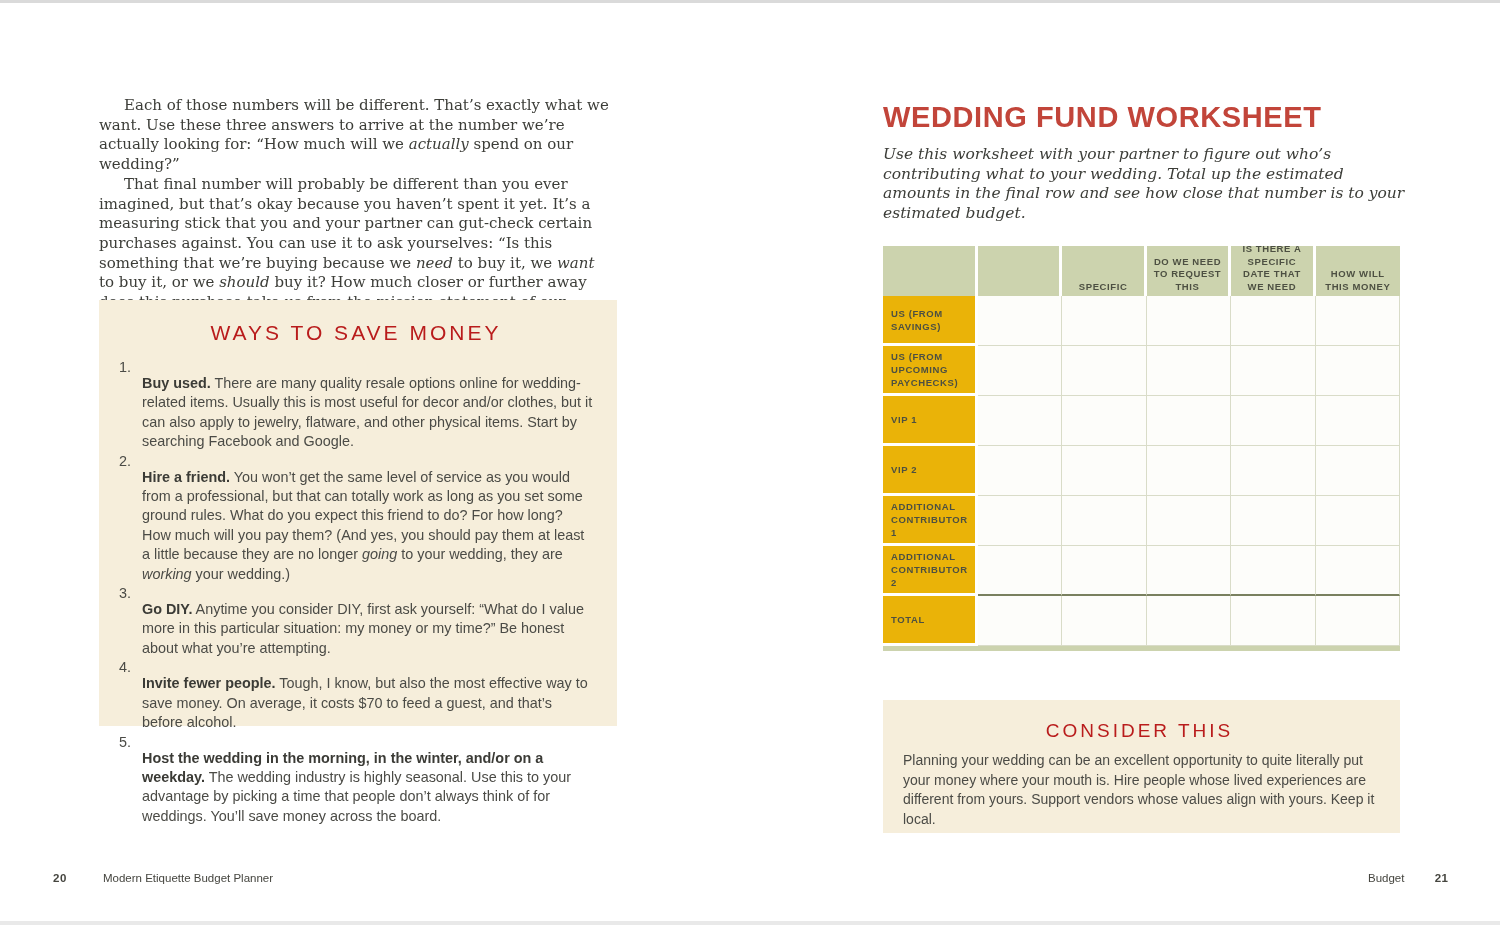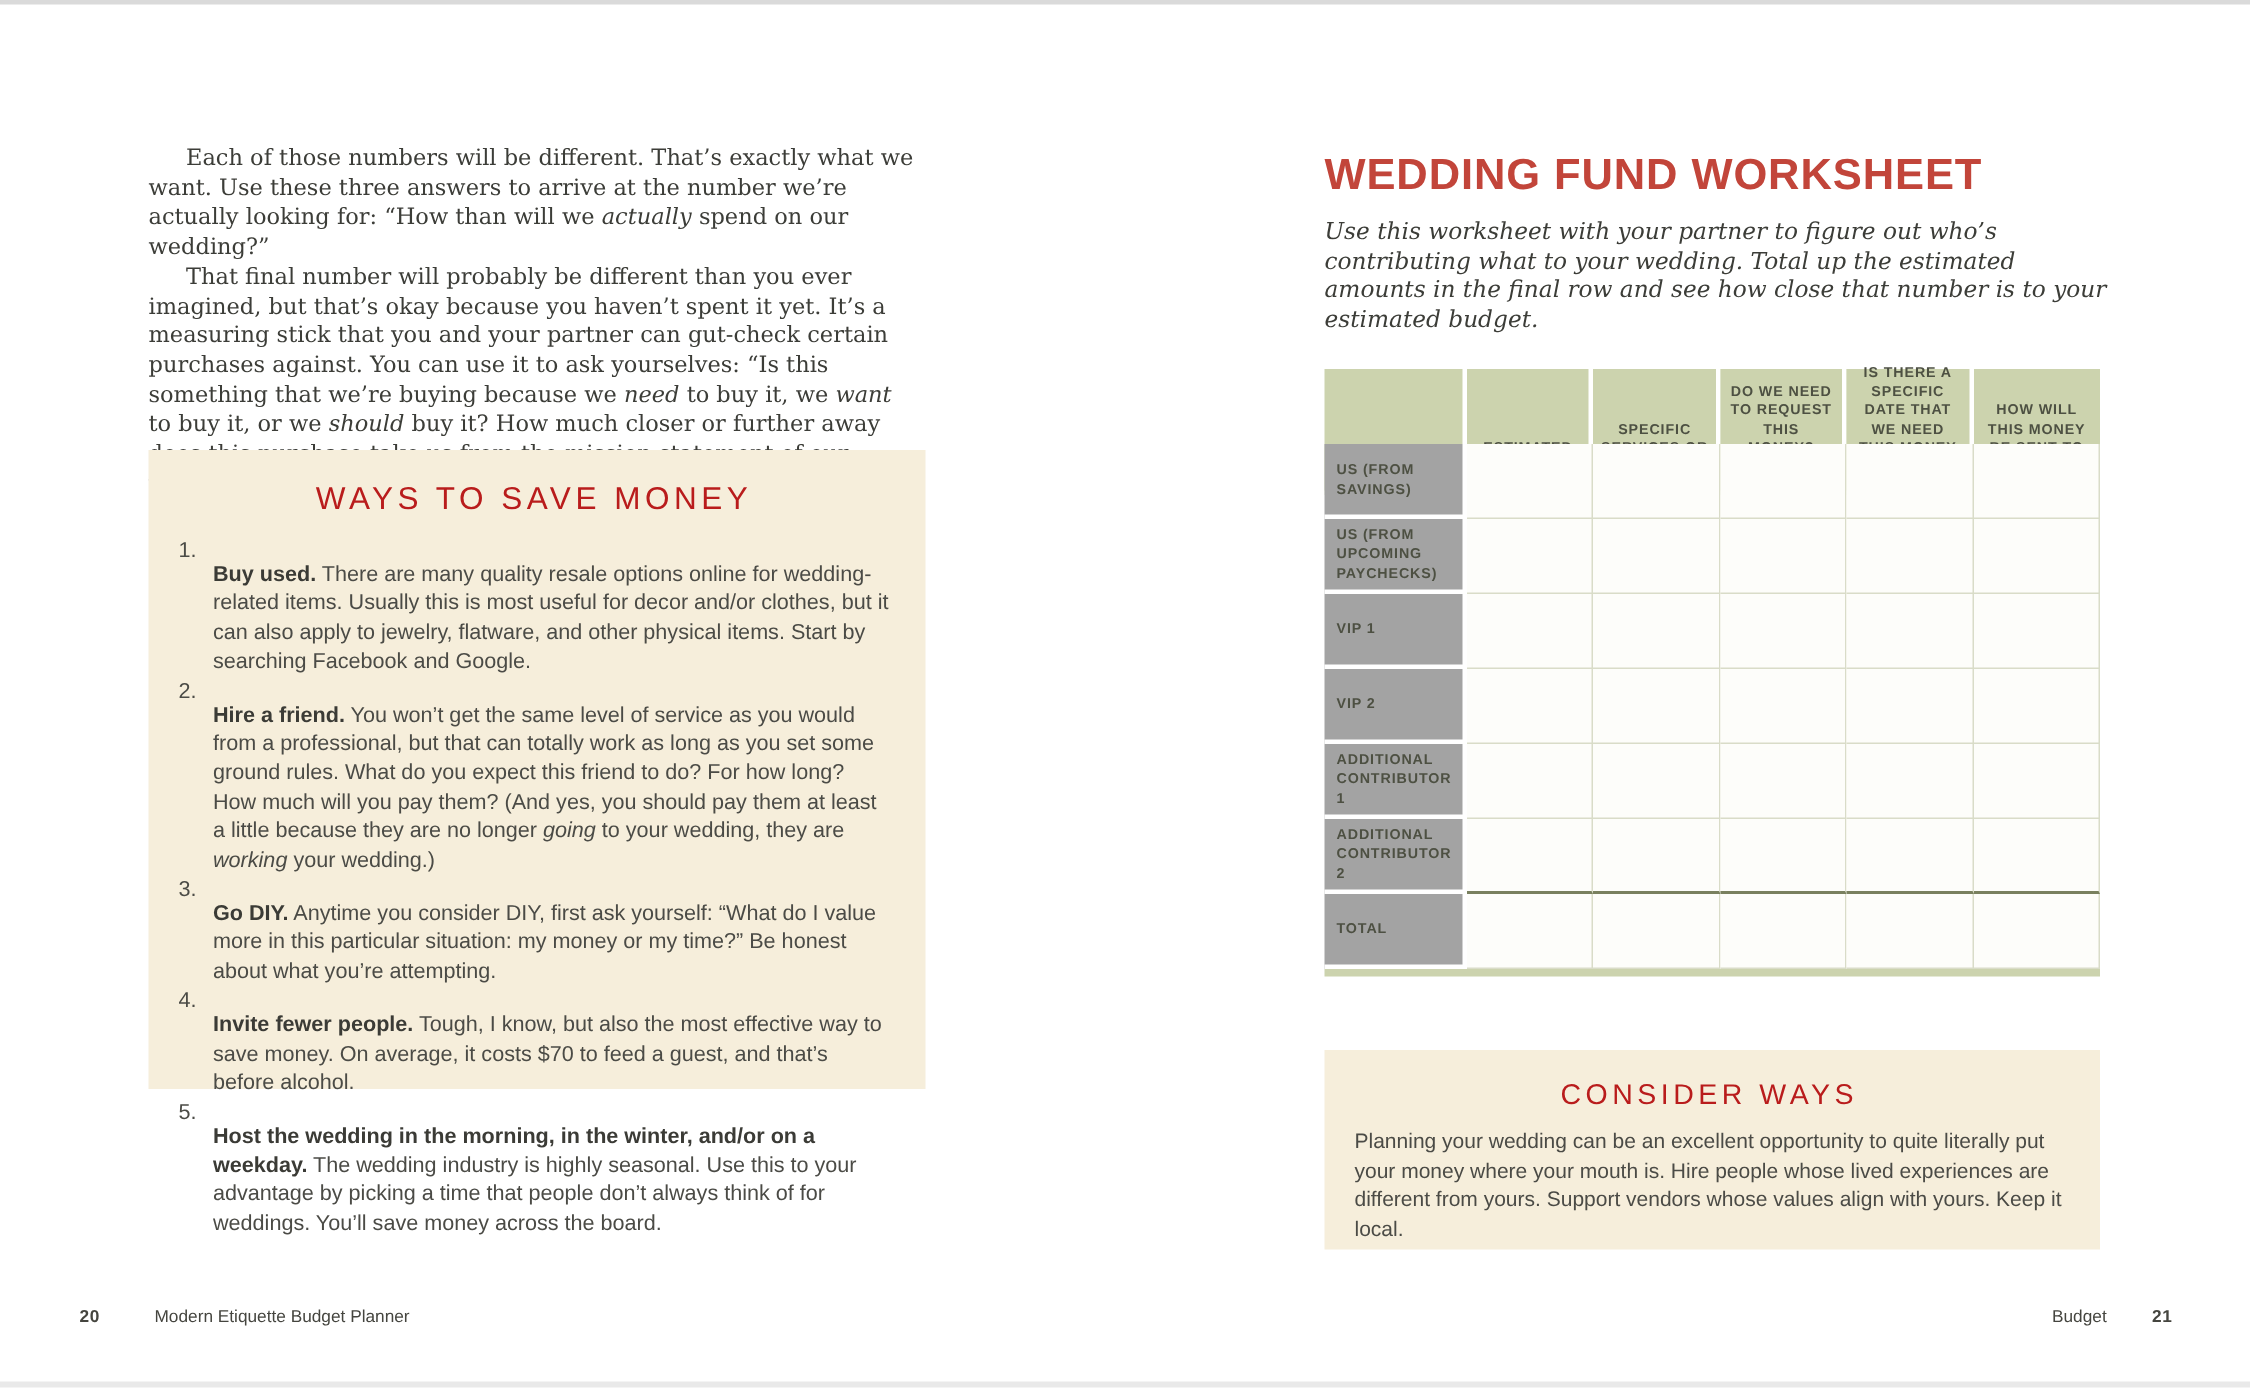--- a/index.html
+++ b/index.html
@@ -59,21 +59,21 @@
   .fund-table .th{
     height:84px;background:#ccd3ae;box-sizing:border-box;
     border-right:3px solid #ffffff;border-bottom:3px solid #ffffff;
     display:flex;align-items:flex-end;justify-content:center;
     text-align:center;font-size:9.5px;font-weight:bold;letter-spacing:.6px;
     line-height:12.5px;color:#4d5042;padding:0 5px 9px 5px;text-transform:uppercase;
   }
   .fund-table .th.first{justify-content:flex-start;text-align:left;padding-left:8px;}
   .fund-table .th.last{border-right:none;}
   .fund-table .rowlabel{
-    background:#a3a3a3;box-sizing:border-box;
+    background:#eab308;box-sizing:border-box;
     border-right:3px solid #ffffff;border-bottom:3px solid #ffffff;
     display:flex;align-items:center;
     font-size:9.5px;font-weight:bold;letter-spacing:.6px;line-height:13px;
     color:#4d5042;padding:0 6px 0 8px;text-transform:uppercase;
   }
   .fund-table .cell{
     background:#fdfdfa;box-sizing:border-box;
     border-right:1px solid #d9dcc8;border-bottom:1px solid #d9dcc8;
   }
   .fund-table .cell.pre-total{border-bottom:2px solid #79805f;}
@@ -87,21 +87,21 @@
   .consider-text{margin:0;font-size:14px;line-height:19.5px;color:#4b4b46;}
 </style>
 </head>
 <body>
 
 <div>
   <div class="edge-top"></div>
   <div class="edge-bottom"></div>
 
   <div class="body-text" id="body-paragraphs">
-      <p><span>Each of those numbers will be different. That’s exactly what we want. Use these three answers to arrive at the number we’re actually looking for: “How than will we </span><span class="it">actually</span><span> spend on our wedding?”</span></p>
+      <p><span>Each of those numbers will be different. That’s exactly what we want. Use these three answers to arrive at the number we’re actually looking for: “How much will we </span><span class="it">actually</span><span> spend on our wedding?”</span></p>
       <p><span>That final number will probably be different than you ever imagined, but that’s okay because you haven’t spent it yet. It’s a measuring stick that you and your partner can gut-check certain purchases against. You can use it to ask yourselves: “Is this something that we’re buying because we </span><span class="it">need</span><span> to buy it, we </span><span class="it">want</span><span> to buy it, or we </span><span class="it">should</span><span> buy it? How much closer or further away does this purchase take us from the mission statement of our wedding?”</span></p>
     </div>
 
   <div class="save-box">
     <div class="box-title">WAYS TO SAVE MONEY</div>
     <div class="save-list" id="save-list">
         <div class="save-item">
           <span class="num">1.</span>
           <div class="content"><span class="lead">Buy used.</span><span> There are many quality resale options online for wedding-related items. Usually this is most useful for decor and/or clothes, but it can also apply to jewelry, flatware, and other physical items. Start by searching Facebook and Google.</span></div>
         </div>
@@ -180,21 +180,21 @@
         <div class="cell"></div>
         <div class="cell"></div>
         <div class="cell"></div>
         <div class="cell"></div>
         <div class="cell"></div>
       </div>
     <div class="table-bottom-strip"></div>
   </div>
 
   <div class="consider-box">
-    <div class="box-title consider-title">CONSIDER WAYS</div>
+    <div class="box-title consider-title">CONSIDER THIS</div>
     <p class="consider-text">Planning your wedding can be an excellent opportunity to quite literally put your money where your mouth is. Hire people whose lived experiences are different from yours. Support vendors whose values align with yours. Keep it local.</p>
   </div>
 
   <div class="footer footer-right">
     <span class="foottitle">Budget</span>
     <span class="pagenum">21</span>
   </div>
 </div>
 
 </body></html>

